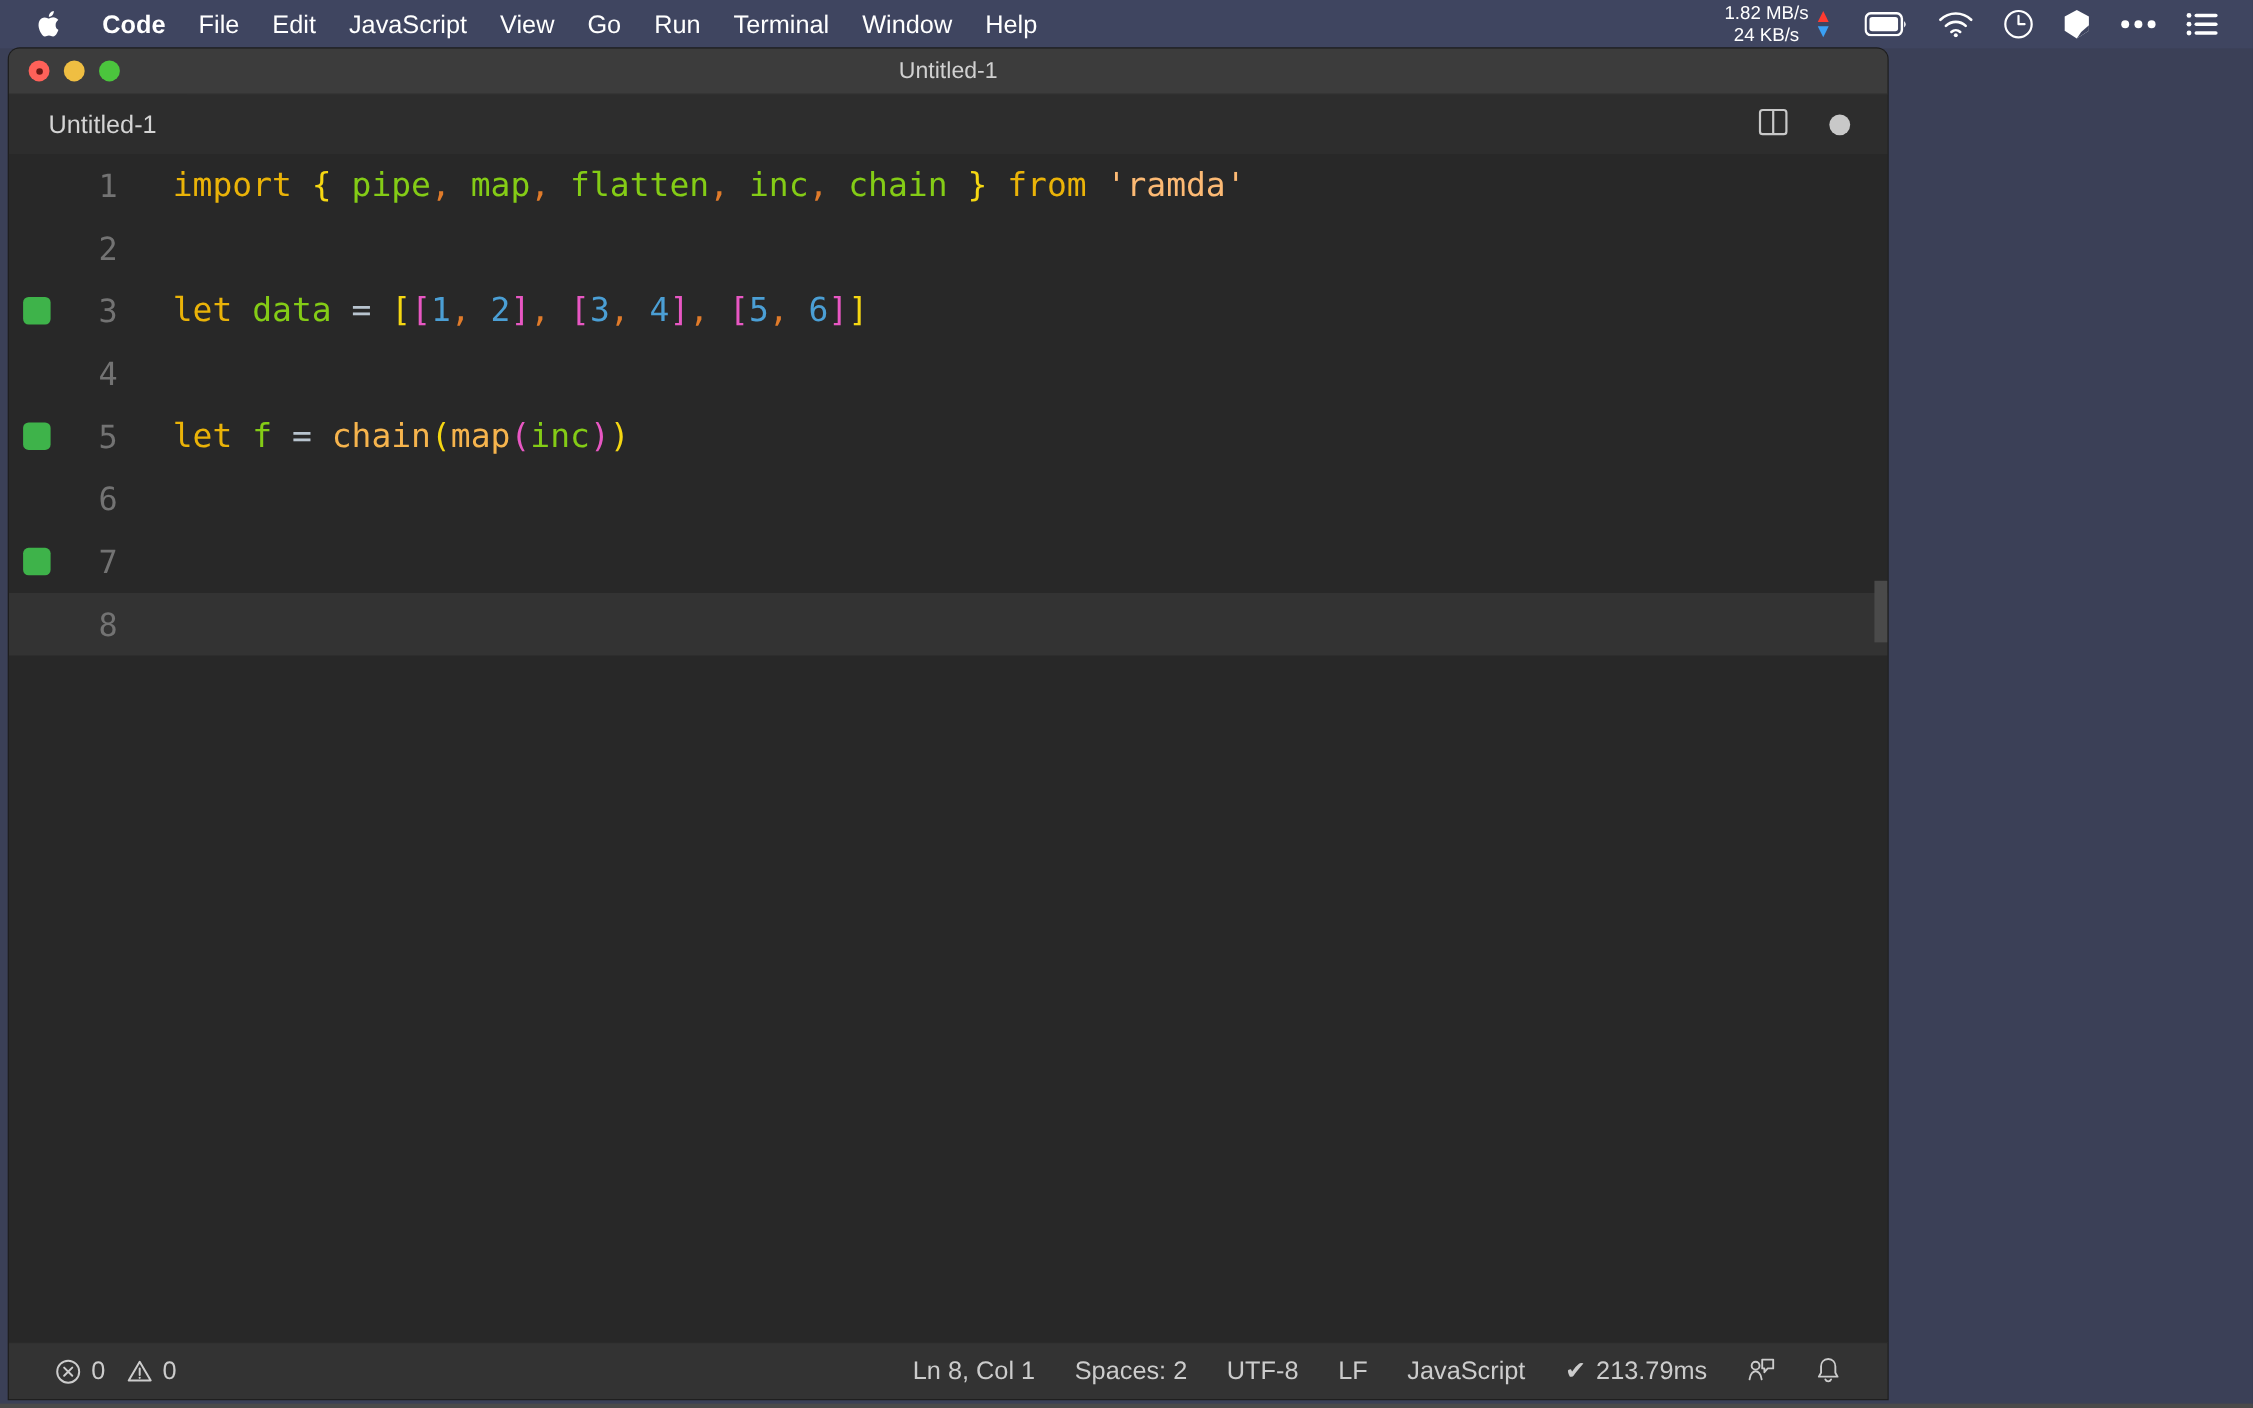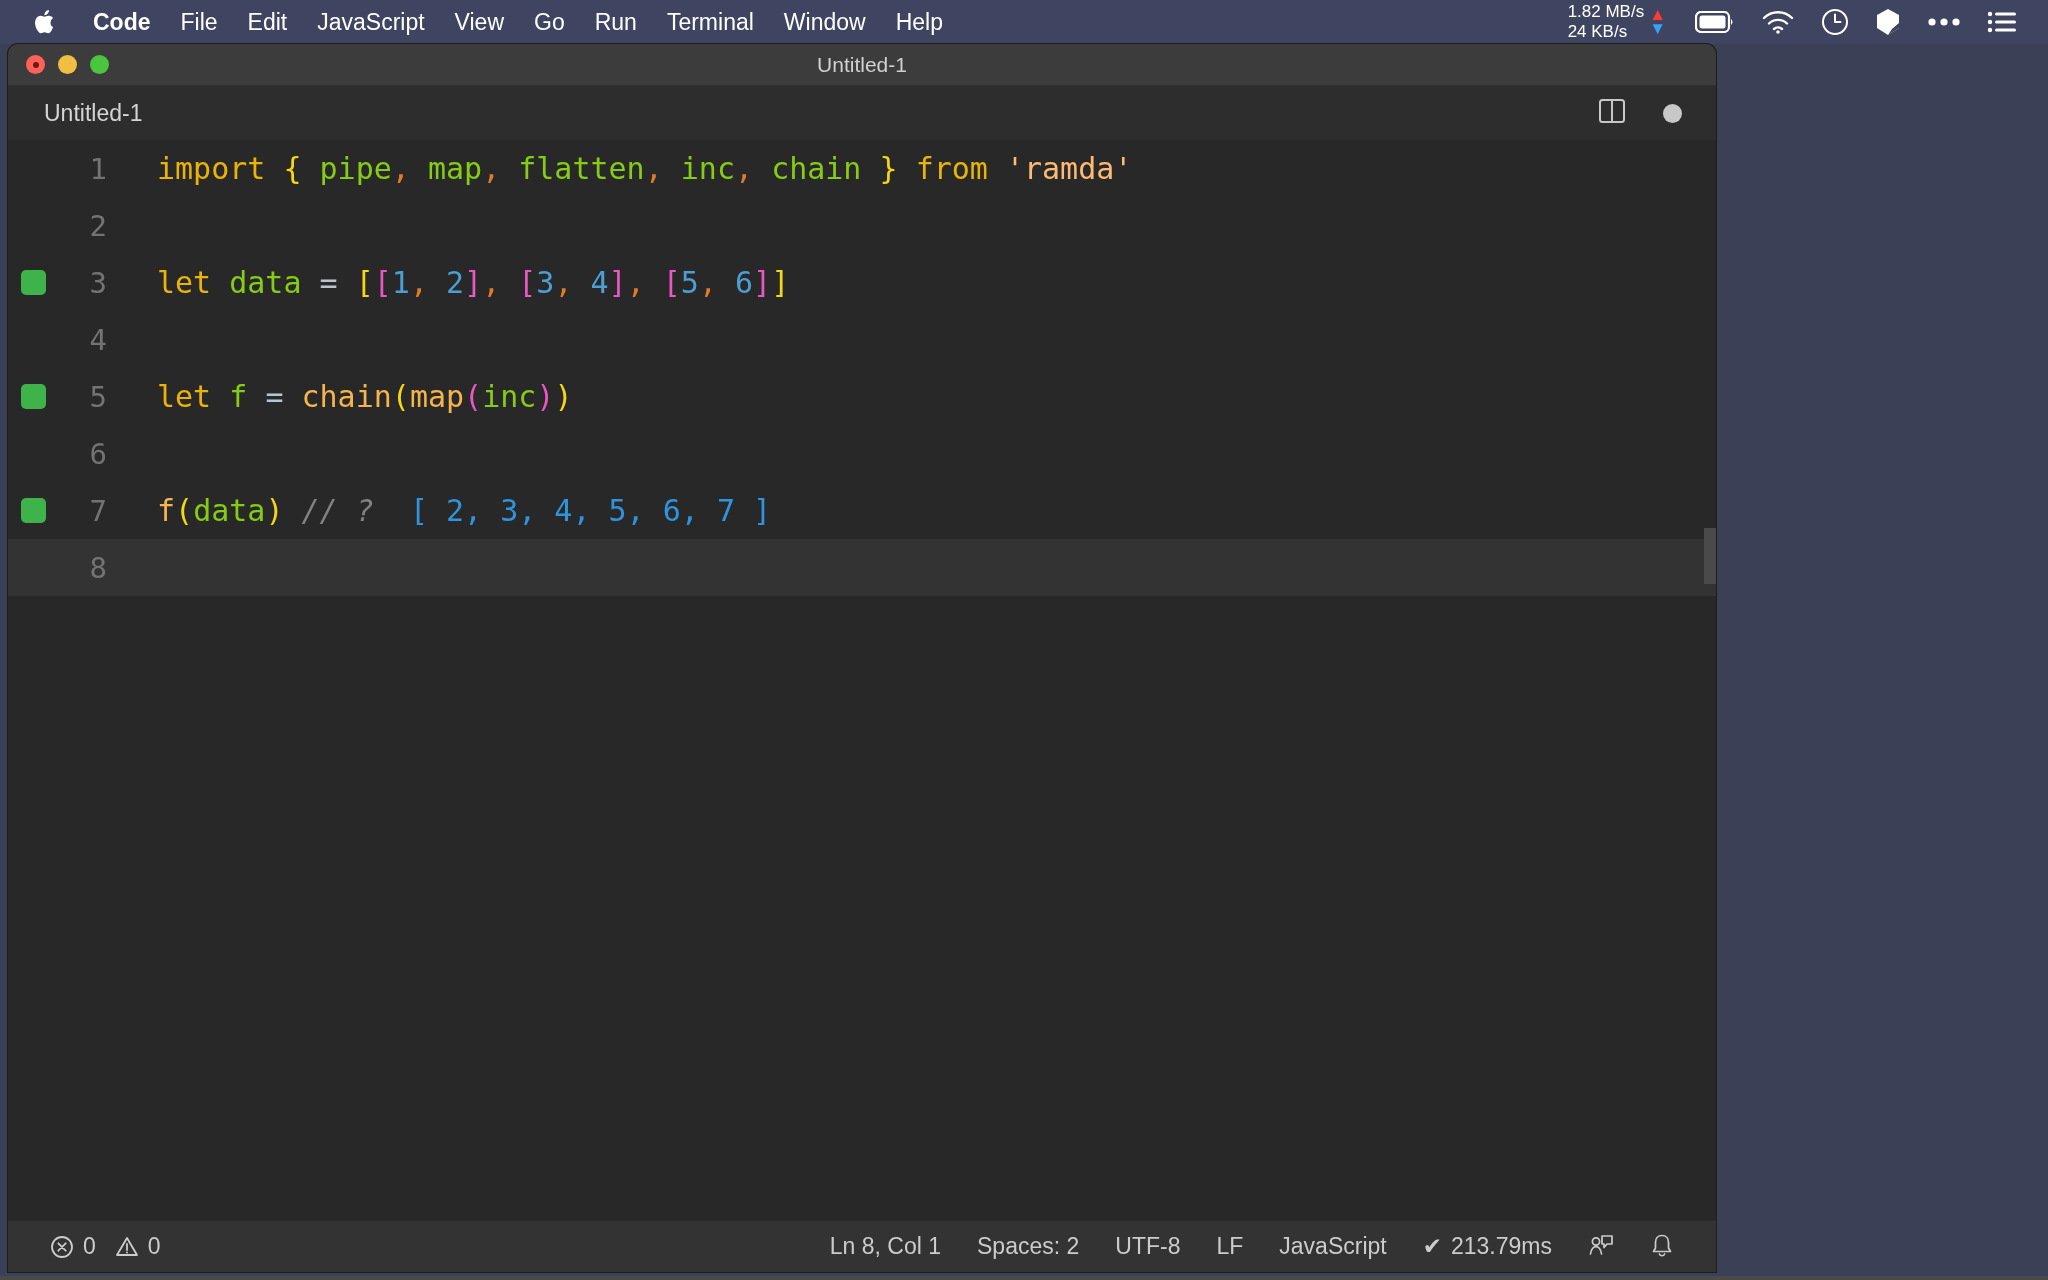--- a/index.html
+++ b/index.html
@@ -46,21 +46,21 @@
     padding-right: 18px;
     height: 44px;
   }
   .status-net {
     display: flex;
     align-items: center;
     margin-right: 16px;
     font-size: 17px;
     line-height: 1.18;
   }
-  .status-net .rates { text-align: left; }
+  .status-net .rates { text-align: center; }
   .status-net .arrows {
     display: flex; flex-direction: column;
     margin-left: 5px;
     line-height: 0.82;
     font-size: 17px;
   }
   .arrow-up { color: #ff3b30; }
   .arrow-down { color: #3aa0f5; }
   .tray-icon {
     margin: 0 13px;
@@ -341,21 +341,21 @@
   </div>
 
   <div id="editor">
     <div id="editor-lines">
         <div class="code-line"><div class="lineno">1</div><div class="code-text"><span class="t-key">import</span><span class="t-id"> </span><span class="t-b1">{</span><span class="t-id"> </span><span class="t-id">pipe</span><span class="t-punct">,</span><span class="t-id"> </span><span class="t-id">map</span><span class="t-punct">,</span><span class="t-id"> </span><span class="t-id">flatten</span><span class="t-punct">,</span><span class="t-id"> </span><span class="t-id">inc</span><span class="t-punct">,</span><span class="t-id"> </span><span class="t-id">chain</span><span class="t-id"> </span><span class="t-b1">}</span><span class="t-id"> </span><span class="t-key">from</span><span class="t-id"> </span><span class="t-string">'ramda'</span></div></div>
         <div class="code-line"><div class="lineno">2</div><div class="code-text"></div></div>
         <div class="code-line"><div class="gutter-mark"></div><div class="lineno">3</div><div class="code-text"><span class="t-key">let</span><span class="t-id"> </span><span class="t-id">data</span><span class="t-id"> </span><span class="t-op">=</span><span class="t-id"> </span><span class="t-b1">[</span><span class="t-b2">[</span><span class="t-num">1</span><span class="t-punct">,</span><span class="t-id"> </span><span class="t-num">2</span><span class="t-b2">]</span><span class="t-punct">,</span><span class="t-id"> </span><span class="t-b2">[</span><span class="t-num">3</span><span class="t-punct">,</span><span class="t-id"> </span><span class="t-num">4</span><span class="t-b2">]</span><span class="t-punct">,</span><span class="t-id"> </span><span class="t-b2">[</span><span class="t-num">5</span><span class="t-punct">,</span><span class="t-id"> </span><span class="t-num">6</span><span class="t-b2">]</span><span class="t-b1">]</span></div></div>
         <div class="code-line"><div class="lineno">4</div><div class="code-text"></div></div>
         <div class="code-line"><div class="gutter-mark"></div><div class="lineno">5</div><div class="code-text"><span class="t-key">let</span><span class="t-id"> </span><span class="t-id">f</span><span class="t-id"> </span><span class="t-op">=</span><span class="t-id"> </span><span class="t-fn">chain</span><span class="t-b1">(</span><span class="t-fn">map</span><span class="t-b2">(</span><span class="t-id">inc</span><span class="t-b2">)</span><span class="t-b1">)</span></div></div>
         <div class="code-line"><div class="lineno">6</div><div class="code-text"></div></div>
-        <div class="code-line"><div class="gutter-mark"></div><div class="lineno">7</div><div class="code-text"><span class="t-fn">f</span><span class="t-b1">(</span><span class="t-id">data</span><span class="t-b1">)</span><span class="t-id"> </span><span class="t-comment">// ?</span><span class="t-id">  </span><span class="t-inline">[ 2, 3, 4, 5, 6, 7 ]</span></div></div>
+        <div class="code-line"><div class="gutter-mark"></div><div class="lineno">7</div></div>
         <div class="code-line current"><div class="lineno">8</div><div class="code-text"></div></div>
       </div>
     <div id="editor-scroll"></div>
   </div>
 
   <div id="statusbar">
     <div class="sb-left">
       <div class="sb-item">
         <span class="sb-icon">
           <svg width="24" height="24" viewBox="0 0 24 24" aria-hidden="true">

